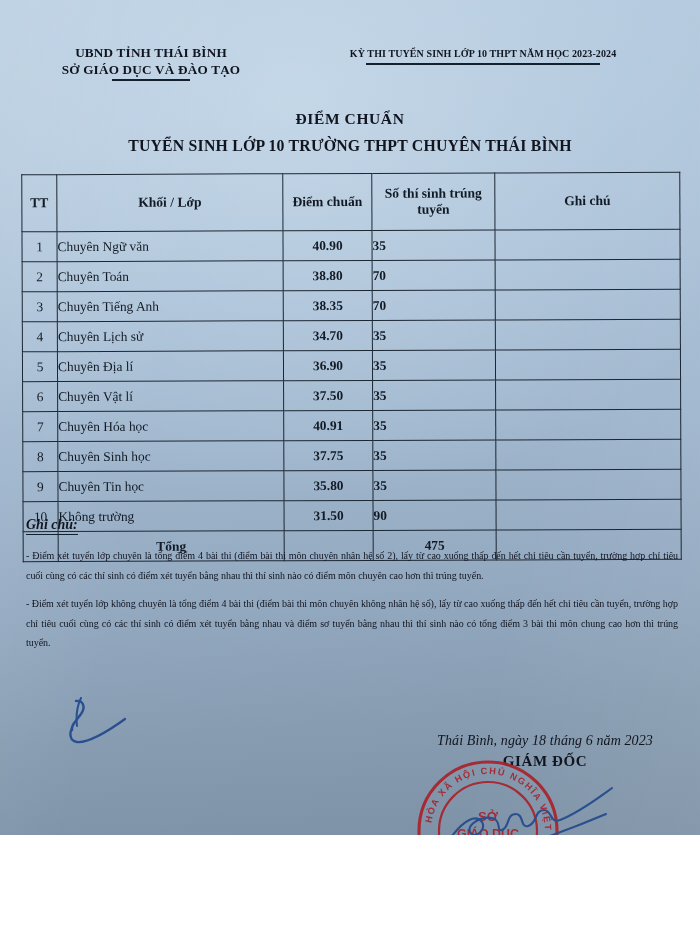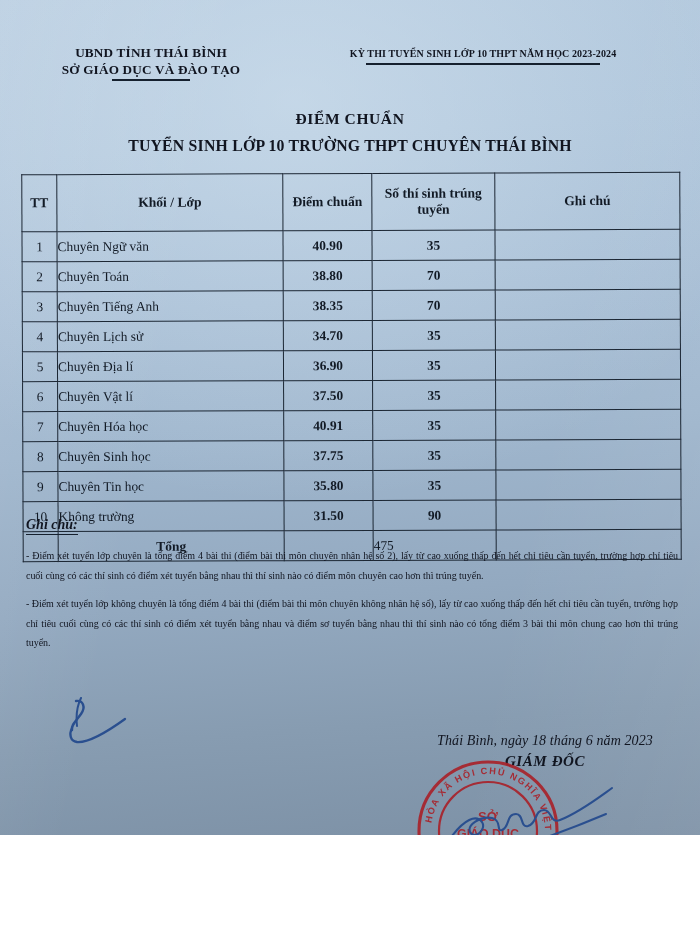--- a/index.html
+++ b/index.html
@@ -155,34 +155,33 @@
     text-align: left;
     padding-left: 7px;
     font-size: 13.8px;
   }
   td.diem {
     text-align: center;
     font-weight: bold;
     font-size: 13.6px;
   }
   td.so {
-    text-align: center;
     font-weight: bold;
     font-size: 13.6px;
   }
   td.ghi { }
   tr.total td { height: 32px; }
   td.total-label {
     text-align: center;
     font-weight: bold;
     font-size: 14.6px;
   }
   td.total-so {
-    text-align: left;
-    font-weight: normal;
+    text-align: center;
+    font-weight: bold;
     font-size: 14px;
   }
 
   
   #notes {
     position: absolute;
     left: 26px;
     top: 515px;
     width: 652px;
   }
@@ -224,21 +223,20 @@
   .sign-date {
     font-style: italic;
     font-size: 14px;
     letter-spacing: 0.1px;
   }
   .sign-role {
     margin-top: 4px;
     font-weight: bold;
     font-size: 15px;
     letter-spacing: 0.6px;
-    font-style: italic;
   }
   .sign-name {
     position: absolute;
     left: 0;
     top: 150px;
     width: 290px;
     text-align: center;
     font-weight: bold;
     font-size: 14.6px;
   }

